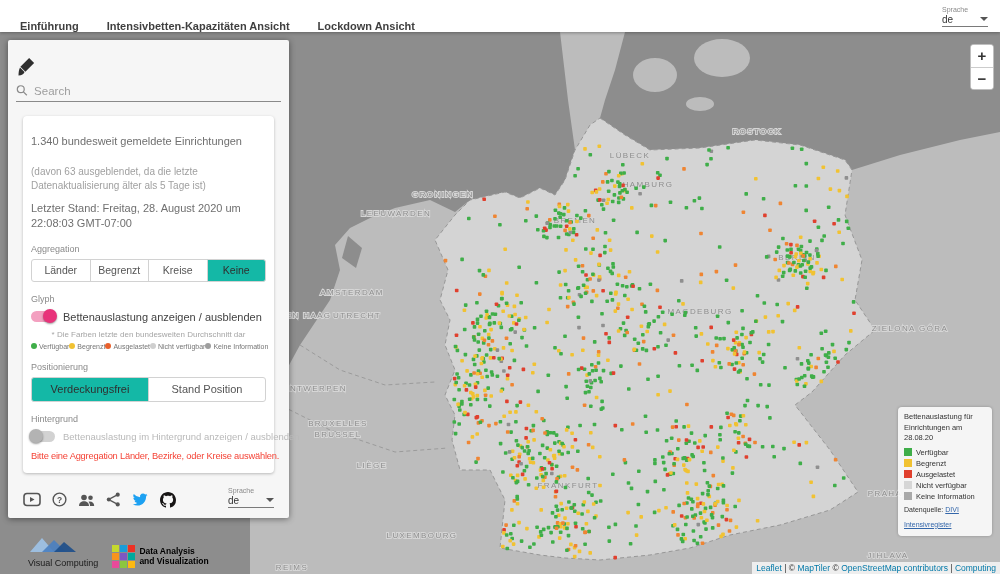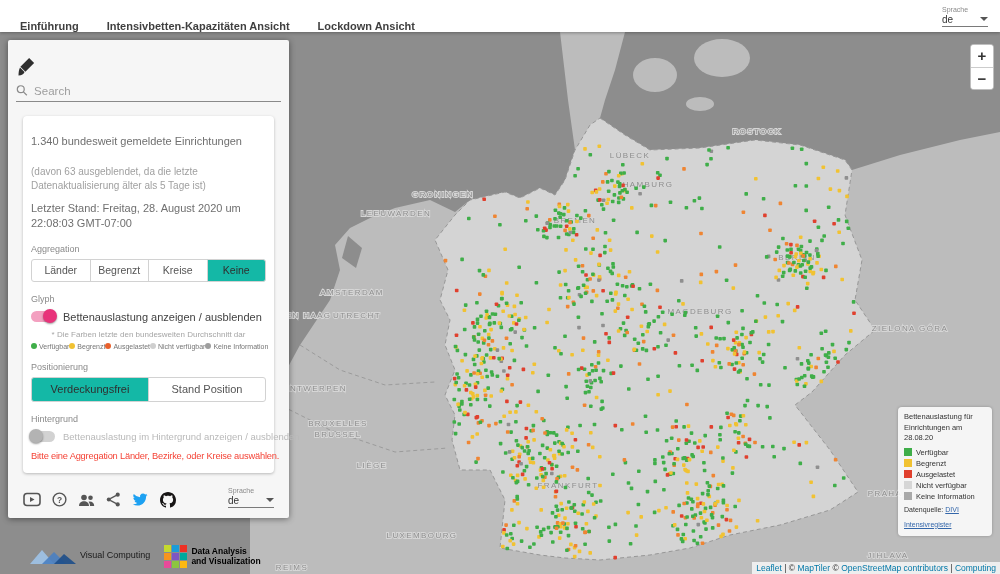--- a/index.html
+++ b/index.html
@@ -95,21 +95,21 @@
   .legend-link.block{display:inline-block;margin-top:2px}
 
   
   .attribution{position:absolute;right:0;bottom:0;z-index:20;background:rgba(255,255,255,.75);
                padding:1px 4px;font-size:8.5px;color:#333;white-space:nowrap}
   .attr-link{color:#0078A8;cursor:pointer}
   .attr-sep{color:#333}
 
   
   .logos{position:absolute;left:28px;bottom:6px;z-index:20;display:flex;align-items:flex-end;gap:14px}
-  .vc-logo{display:flex;align-items:flex-start;cursor:pointer}
+  .vc-logo{display:flex;flex-direction:column;align-items:flex-start;cursor:pointer}
   .vc-text{font-size:9px;color:#1a1a1a;margin-top:2px}
   .dav-logo{display:flex;align-items:center;gap:4px;cursor:pointer}
   .dav-grid{display:grid;grid-template-columns:repeat(3,7px);grid-auto-rows:7px;gap:1px}
   .dav-cell{width:7px;height:7px}
   .dav-text{font-size:8.5px;font-weight:bold;color:#000;line-height:1.15}
 </style>
 </head>
 <body>
 
 <div class="stage">

